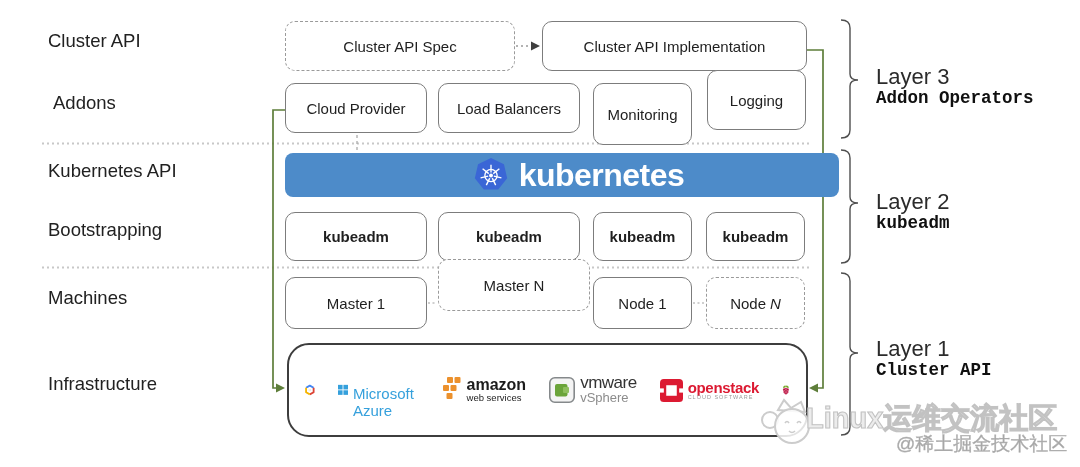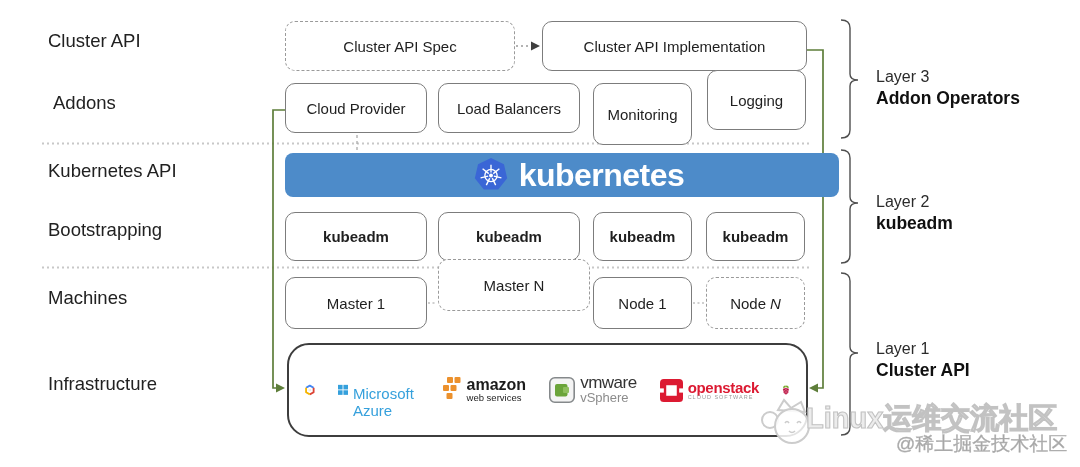--- a/index.html
+++ b/index.html
@@ -20,22 +20,22 @@
   .logo{display:flex;align-items:center;gap:5px;}
   .logo-col{display:flex;flex-direction:column;}
   .azure-text{font-size:15px;color:#35a0dc;margin-top:24px;}
   .aws-main{font-size:16px;font-weight:bold;color:#1c1c1c;line-height:14px;}
   .aws-sub{font-size:9.5px;color:#1c1c1c;}
   .vmware-main{font-size:17px;font-weight:normal;color:#343434;line-height:14px;letter-spacing:-0.5px;}
   .vmware-sub{font-size:13px;color:#8c8c8c;}
   .os-main{font-size:15px;font-weight:bold;color:#dc1a32;line-height:13px;letter-spacing:-0.3px;}
   .os-sub{font-size:5.5px;color:#9b9b9b;letter-spacing:1px;}
   .layer-block{position:absolute;left:876px;width:200px;line-height:21.5px;}
-  .layer-title{font-size:16px;color:#2b2b2b;}
-  .layer-sub{font-size:17.5px;font-weight:bold;color:#101010;}
+  .layer-title{font-size:22px;color:#2b2b2b;}
+  .layer-sub{font-size:17.5px;font-weight:bold;color:#101010;font-family:Liberation Mono, monospace;}
   svg.overlay{position:absolute;left:0;top:0;pointer-events:none;}
   .wm1{position:absolute;left:806px;top:399px;font-size:29px;font-weight:bold;white-space:nowrap;
        color:rgba(255,255,255,0.55);-webkit-text-stroke:1.1px #c2c2c2;text-shadow:0 0 1px #d6d6d6;}
   .wm2{position:absolute;left:896px;top:431px;font-size:19px;white-space:nowrap;color:#a6a6a6;
        -webkit-text-stroke:0.4px #b5b5b5;}
   .ital{font-style:italic;margin-left:4px;}
 </style>
 </head>
 <body>
 

